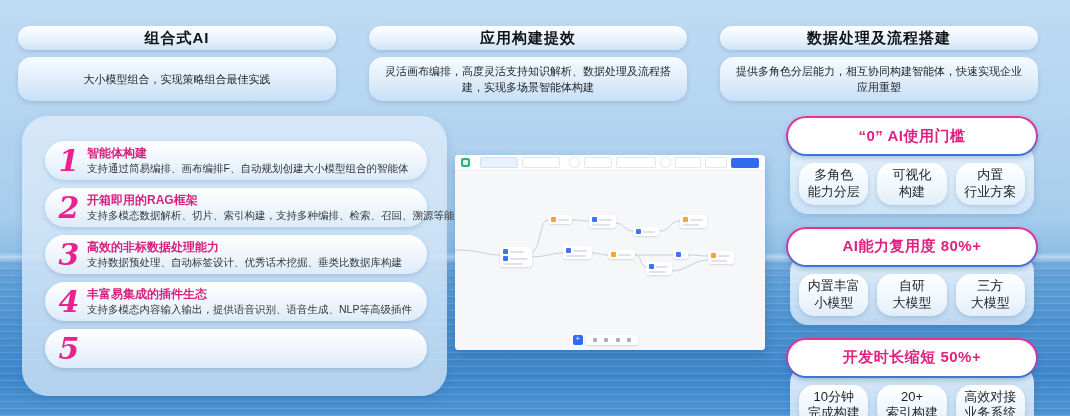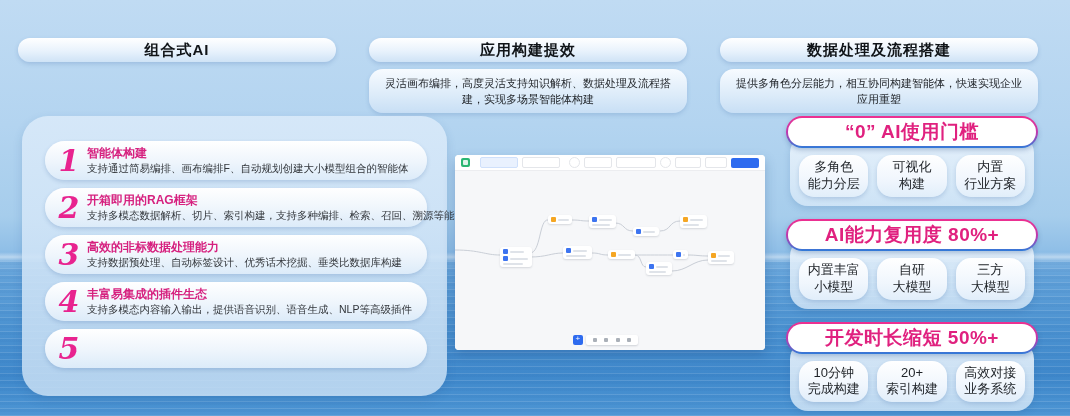--- a/index.html
+++ b/index.html
@@ -11,21 +11,21 @@
   .waves{position:absolute;left:0;right:0;top:258px;bottom:0;pointer-events:none;opacity:.55;
     background:repeating-linear-gradient(180deg,rgba(255,255,255,0) 0 3px,rgba(255,255,255,.22) 3px 4px,rgba(36,104,175,.16) 4px 7px);}
   .horizon{position:absolute;left:0;right:0;top:252px;height:10px;background:linear-gradient(180deg,rgba(255,255,255,0),rgba(255,255,255,.45),rgba(255,255,255,0));pointer-events:none;}
 
   
   .top-row{position:absolute;left:18px;top:26px;width:1020px;display:flex;gap:33px;}
   .top-col{flex:1;display:flex;flex-direction:column;}
   .top-pill{height:24px;border-radius:999px;display:flex;align-items:center;justify-content:center;
     background:linear-gradient(180deg,#ffffff 0%,#e8f2fc 55%,#cfe3f6 100%);
     box-shadow:0 2px 4px rgba(70,110,170,.25);
-    font-weight:bold;font-size:15px;color:#101418;letter-spacing:1px;margin-top:12px;}
+    font-weight:bold;font-size:15px;color:#101418;letter-spacing:1px;}
   .top-sub{margin-top:7px;min-height:34px;border-radius:14px;display:flex;align-items:center;justify-content:center;
     background:linear-gradient(180deg,#f7fbff 0%,#dcebf9 60%,#c8dff5 100%);
     box-shadow:0 2px 4px rgba(70,110,170,.22);
     font-size:11px;color:#23272c;text-align:center;line-height:1.5;padding:5px 14px;}
 
   
   .left-panel{position:absolute;left:22px;top:116px;width:425px;height:280px;border-radius:26px;
     background:linear-gradient(180deg,rgba(216,233,249,.92),rgba(198,222,244,.85));
     box-shadow:0 4px 10px rgba(40,90,150,.18);
     padding:25px 0 0 0;box-sizing:border-box;}
@@ -67,40 +67,41 @@
   .tools-pill{height:10px;width:46px;background:#fff;border-radius:2px;box-shadow:0 1px 2px rgba(30,40,60,.18);
     display:flex;align-items:center;justify-content:space-around;padding:0 3px;}
   .tool-dot{width:4px;height:4px;border-radius:1px;background:#aab0b8;}
 
   
   .right-col{position:absolute;left:786px;top:116px;width:252px;display:flex;flex-direction:column;gap:13px;}
   .bgroup{position:relative;}
   .bhead{position:relative;z-index:2;border-radius:999px;padding:2px;
     background:linear-gradient(180deg,#ef2f8f 0%,#b93bb0 55%,#2f7bd9 100%);
     box-shadow:0 2px 5px rgba(40,80,140,.3);}
-  .bhead-inner{background:#fff;border-radius:999px;height:28px;display:flex;align-items:center;justify-content:center;
-    font-weight:bold;font-size:19px;color:#e0217f;letter-spacing:.5px;}
+  .bhead-inner{background:#fff;border-radius:999px;height:36px;display:flex;align-items:center;justify-content:center;
+    font-weight:bold;font-size:15px;color:#e0217f;letter-spacing:.5px;}
   .bpanel{position:relative;z-index:1;margin:-13px 4px 0 4px;border-radius:18px;
     background:linear-gradient(180deg,rgba(235,244,252,.9),rgba(214,232,248,.8));
     box-shadow:0 3px 7px rgba(40,90,150,.18);
     padding:20px 9px 9px 9px;display:flex;gap:9px;}
   .btag{flex:1;border-radius:15px;background:linear-gradient(180deg,#ffffff 0%,#f0f6fd 60%,#e1eefa 100%);
     box-shadow:0 2px 4px rgba(60,100,160,.22);
     display:flex;flex-direction:column;align-items:center;justify-content:center;
     font-size:13px;color:#1d2126;line-height:1.3;padding:4px 2px;text-align:center;min-height:26px;}
 </style>
 </head>
 <body>
 
 <div class="waves"></div>
 <div class="horizon"></div>
 
 <div class="top-row">
   <div class="top-col">
     <div class="top-pill">组合式AI</div>
+    <div class="top-sub">大小模型组合，实现策略组合最佳实践</div>
   </div>
   <div class="top-col">
     <div class="top-pill">应用构建提效</div>
     <div class="top-sub">灵活画布编排，高度灵活支持知识解析、数据处理及流程搭建，实现多场景智能体构建</div>
   </div>
   <div class="top-col">
     <div class="top-pill">数据处理及流程搭建</div>
     <div class="top-sub">提供多角色分层能力，相互协同构建智能体，快速实现企业应用重塑</div>
   </div>
 </div>

